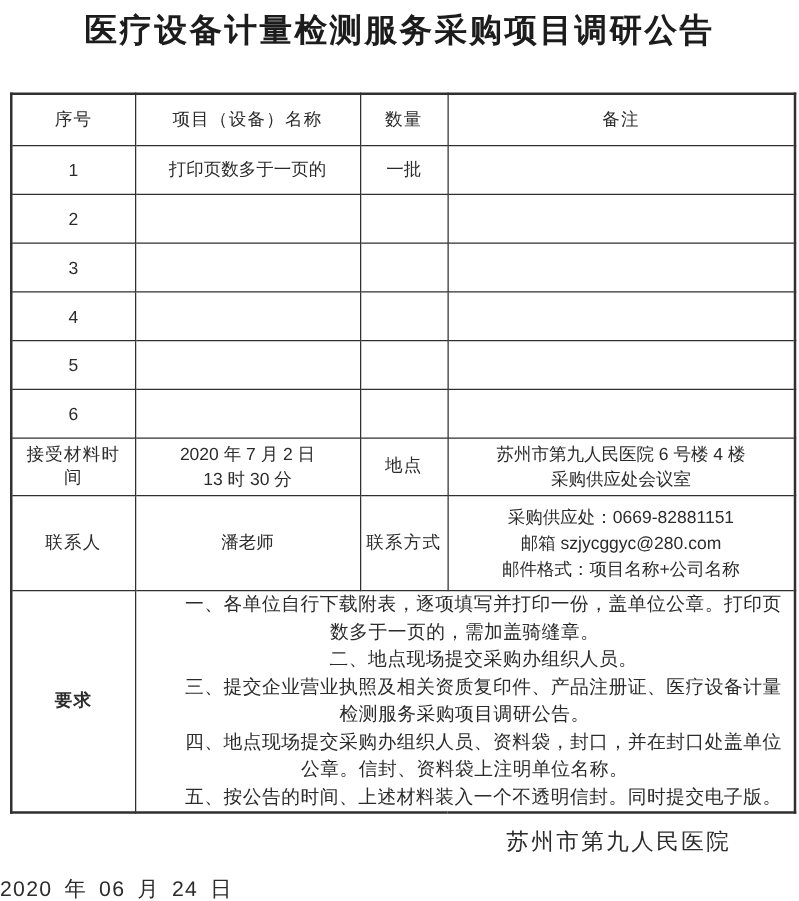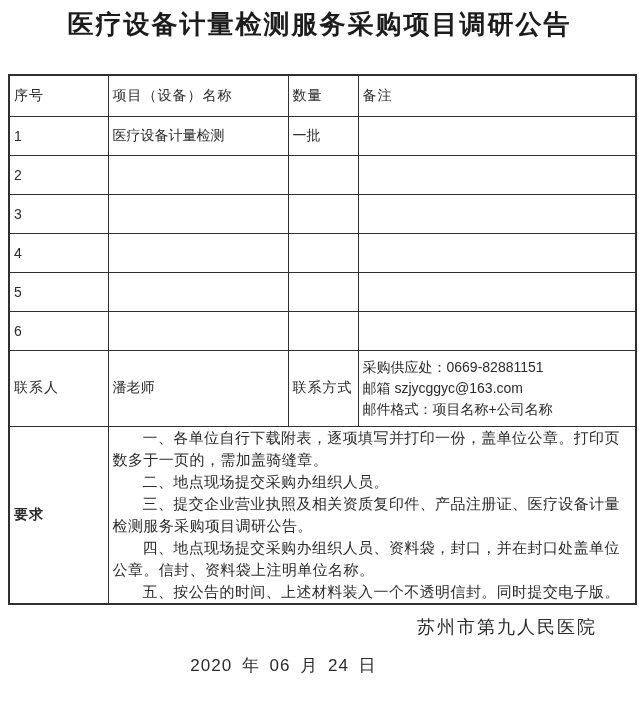--- a/index.html
+++ b/index.html
@@ -29,21 +29,21 @@
   }
   table.notice {
     margin: 32px 0 0 8px;
     width: 627px;
     border-collapse: collapse;
     table-layout: fixed;
     border: 2px solid #303030;
   }
   table.notice td {
     border: 1px solid #303030;
-    text-align: left;
+    text-align: center;
     vertical-align: middle;
     font-size: 14px;
     color: #2b2b2b;
     padding: 0 4px;
     overflow: hidden;
   }
   td.head {
     font-family: "Liberation Serif", serif;
     font-size: 16px;
     letter-spacing: 1px;
@@ -75,29 +75,29 @@
     text-indent: 2em;
     font-size: 15px;
     line-height: 22px;
     letter-spacing: 0.4px;
   }
   .footer {
     margin-top: 10px;
   }
   .footer-org {
     text-align: right;
-    padding-right: 42px;
+    padding-right: 54px;
     font-size: 18px;
     letter-spacing: 2px;
     color: #2b2b2b;
     line-height: 24px;
   }
   .footer-date {
     margin-top: 16px;
-    text-align: center;
+    text-align: left;
     padding-right: 72px;
     font-size: 17px;
     letter-spacing: 1px;
     word-spacing: 4px;
     color: #2b2b2b;
     line-height: 22px;
   }
 </style>
 </head>
 <body>
@@ -116,21 +116,21 @@
     <tbody>
       <tr class="hdr">
         <td class="head">序号</td>
         <td class="head">项目（设备）名称</td>
         <td class="head">数量</td>
         <td class="head">备注</td>
       </tr>
 
       <tr class="datarow">
         <td>1</td>
-        <td>医疗设备计量检测</td>
+        <td>打印页数多于一页的</td>
         <td>一批</td>
         <td></td>
       </tr>
       <tr class="datarow">
         <td>2</td>
         <td></td>
         <td></td>
         <td></td>
       </tr>
       <tr class="datarow">
@@ -151,28 +151,40 @@
         <td></td>
         <td></td>
       </tr>
       <tr class="datarow">
         <td>6</td>
         <td></td>
         <td></td>
         <td></td>
       </tr>
 
+      <tr class="accept">
+        <td class="label-cell">接受材料时间</td>
+        <td class="two-line">
+          <div>2020 年 7 月 2 日</div>
+          <div>13 时 30 分</div>
+        </td>
+        <td class="label-cell">地点</td>
+        <td class="two-line">
+          <div>苏州市第九人民医院 6 号楼 4 楼</div>
+          <div>采购供应处会议室</div>
+        </td>
+      </tr>
 
       <tr class="contact">
         <td class="label-cell">联系人</td>
         <td>潘老师</td>
         <td class="label-cell">联系方式</td>
         <td class="three-line">
           <div>采购供应处：0669-82881151</div>
-          <div>邮箱 szjycggyc@163.com</div>
+          <div>邮箱 szjycggyc@280.com</div>
           <div>邮件格式：项目名称+公司名称</div>
         </td>
       </tr>
 
       <tr class="req">
         <td class="label-cell req-label">要求</td>
         <td class="req-body" colspan="3">
           <p>一、各单位自行下载附表，逐项填写并打印一份，盖单位公章。打印页数多于一页的，需加盖骑缝章。</p>
           <p>二、地点现场提交采购办组织人员。</p>
           <p>三、提交企业营业执照及相关资质复印件、产品注册证、医疗设备计量检测服务采购项目调研公告。</p>

